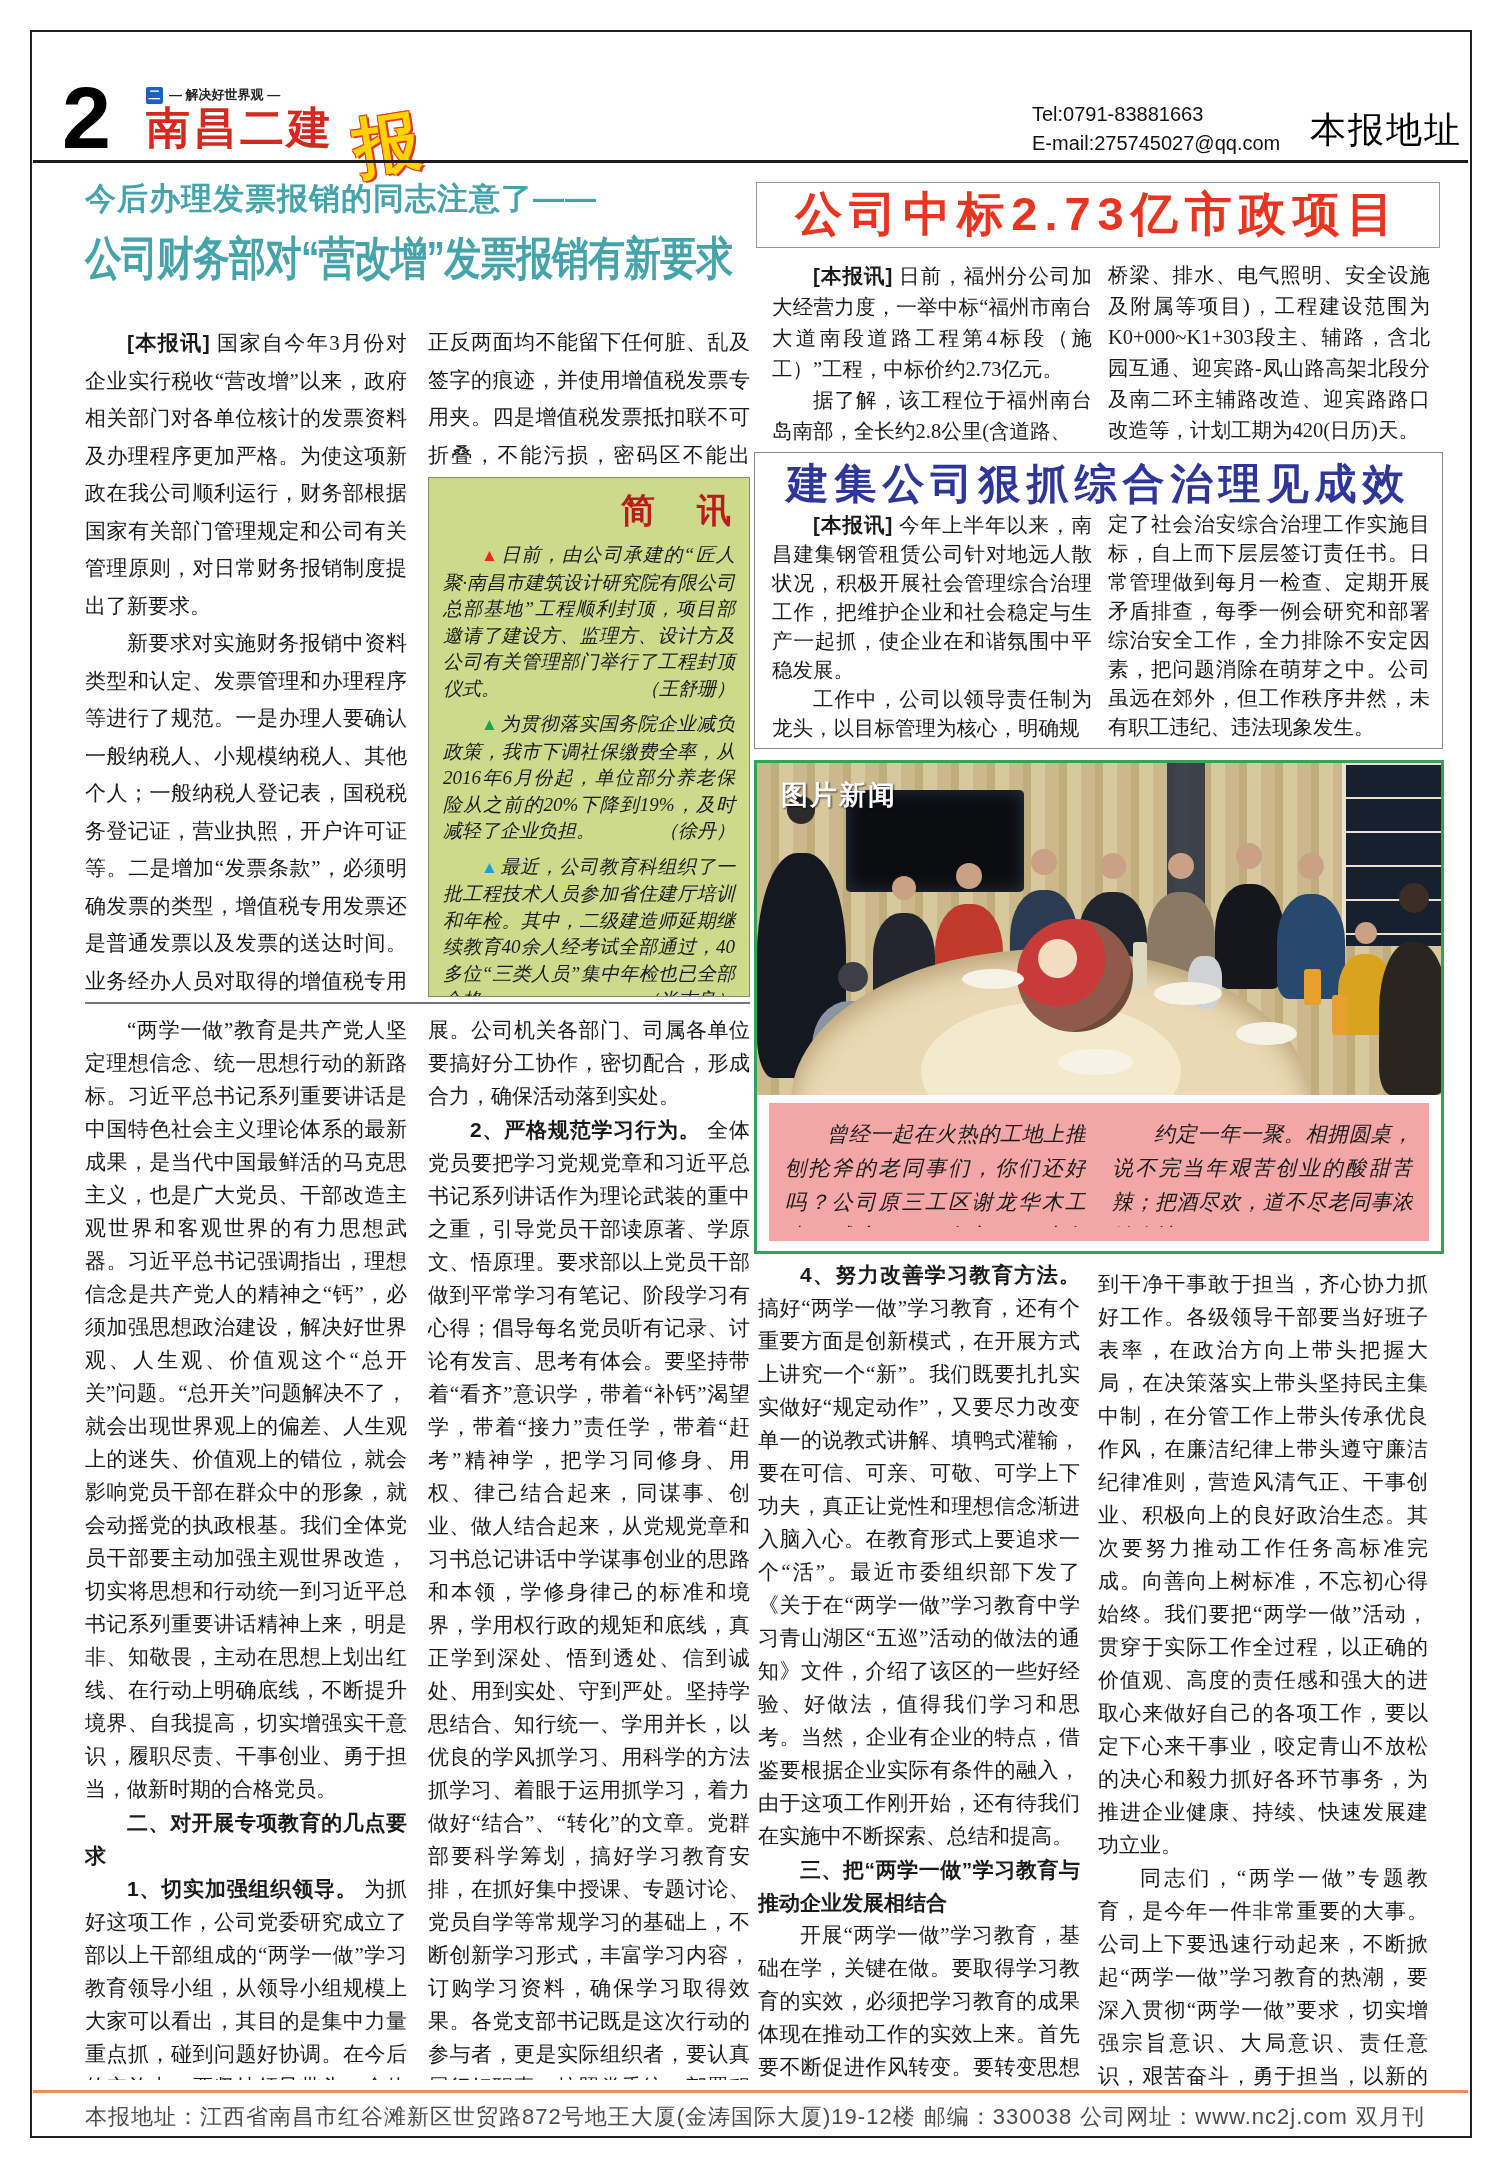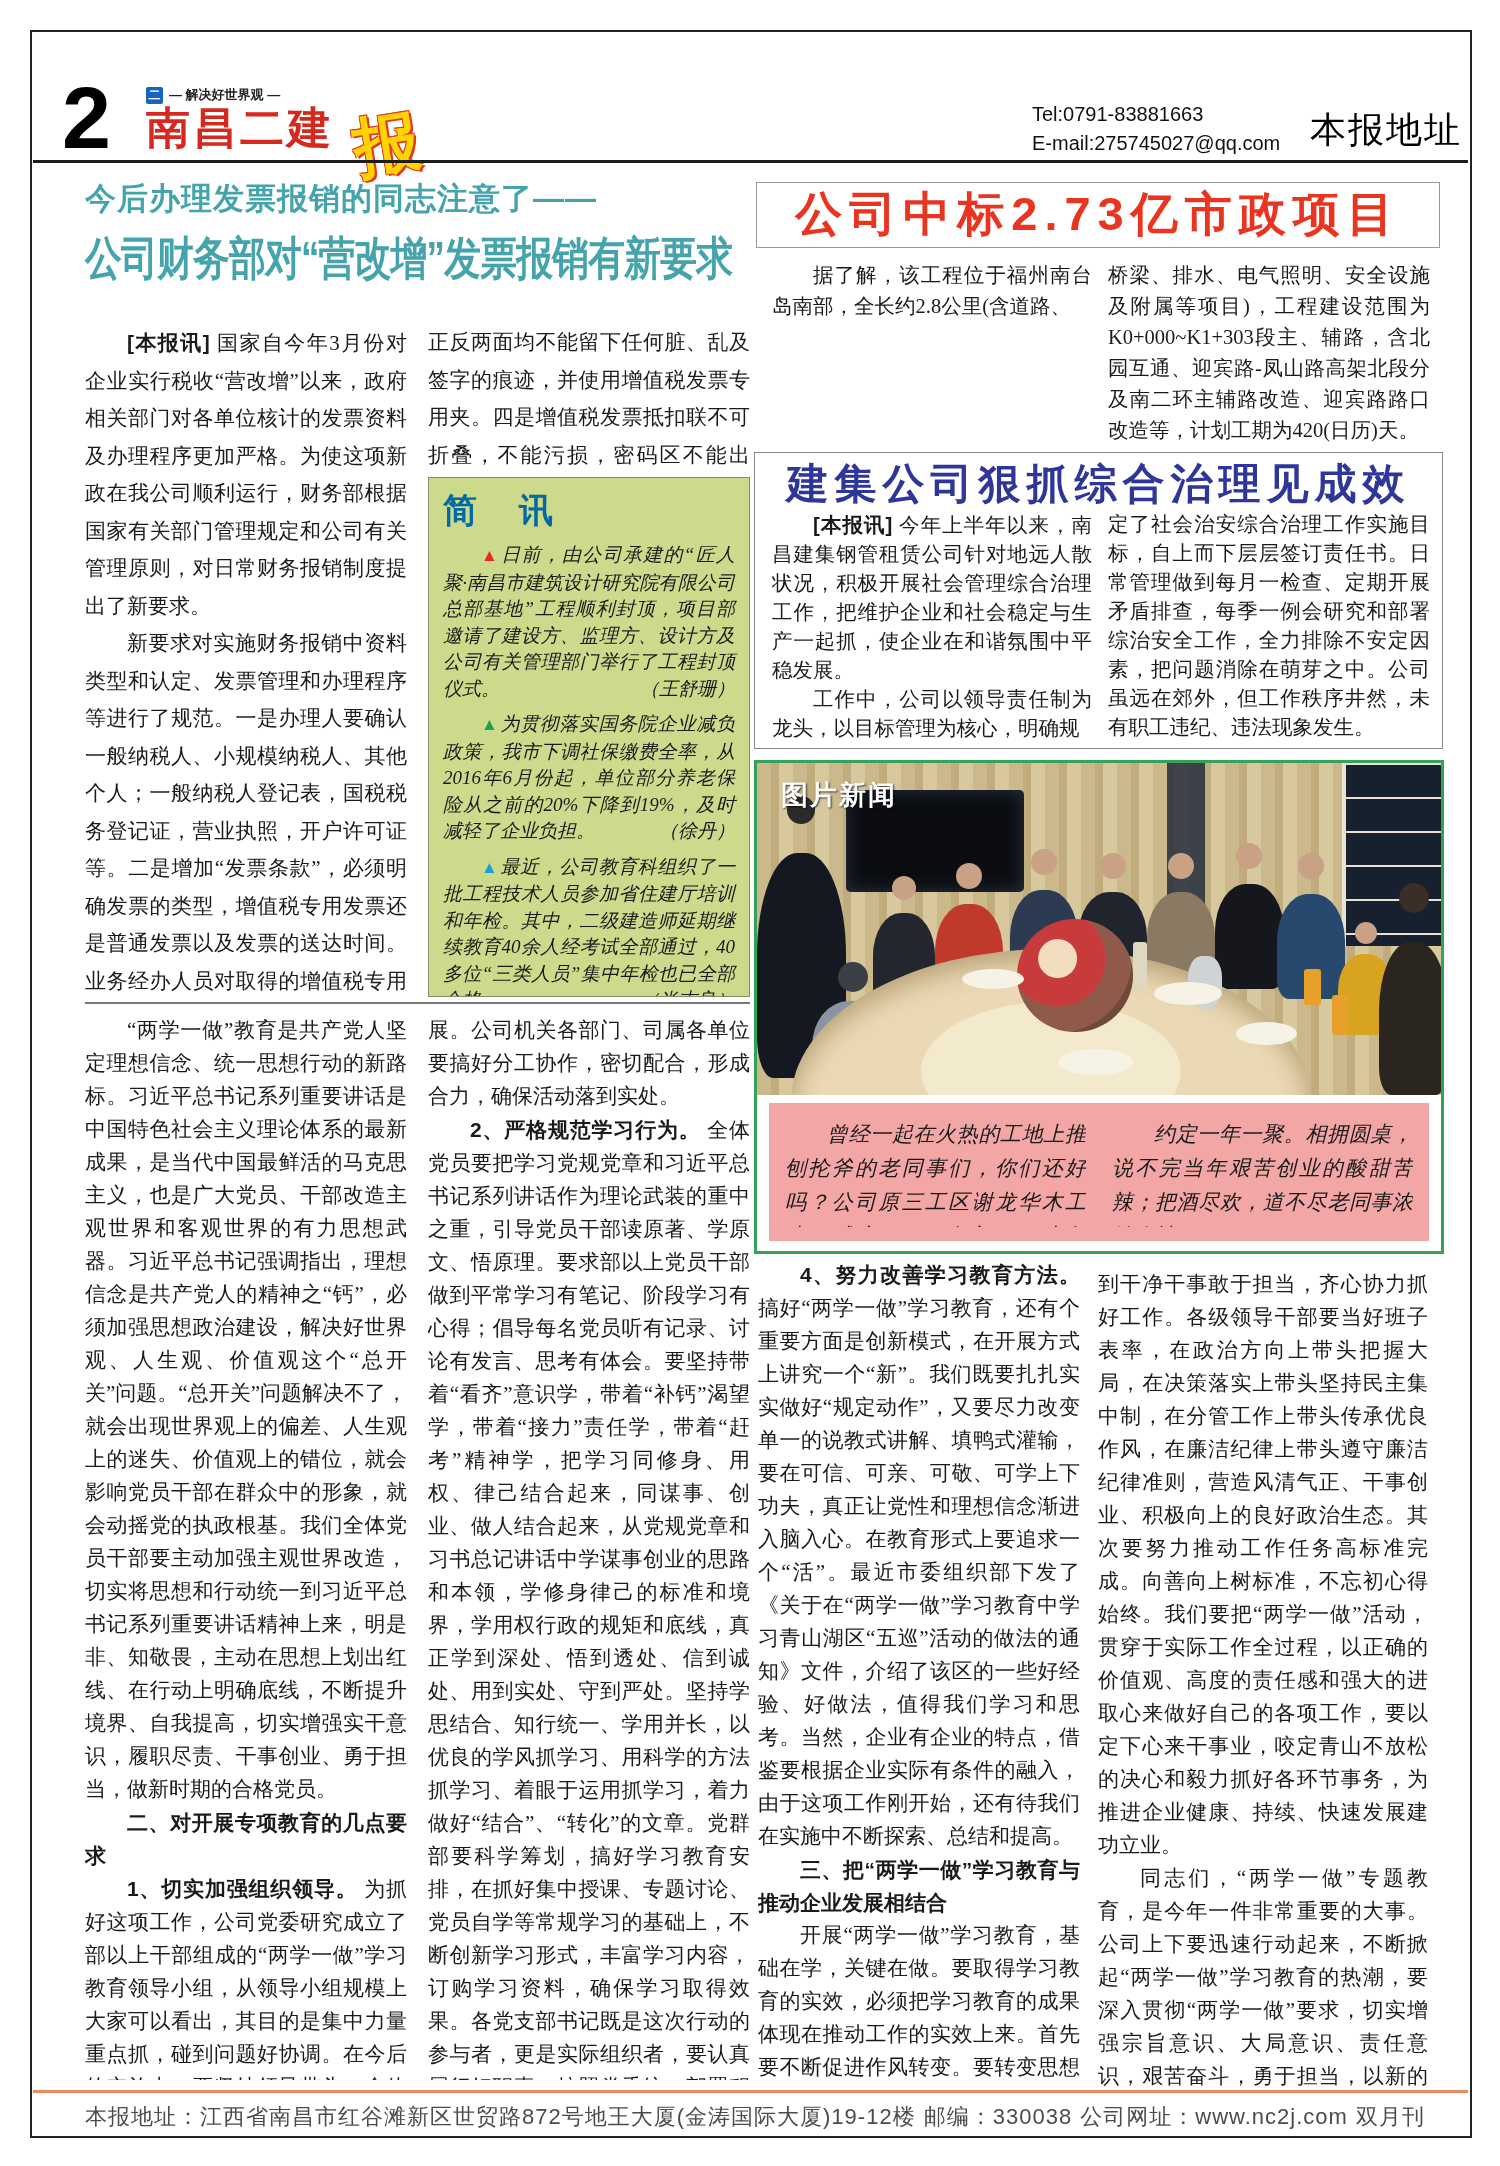--- a/index.html
+++ b/index.html
@@ -39,22 +39,22 @@
           font-size:31px;font-weight:600;color:#45a4ab;letter-spacing:1px;}
   .fin-head{position:absolute;left:85px;top:228px;width:835px;font-family:"Liberation Sans",sans-serif;
             font-size:46px;font-weight:bold;color:#45a4ab;letter-spacing:-1px;white-space:nowrap;
             transform:scaleX(0.80);transform-origin:left top;}
   .fin-col1{left:85px;top:324px;width:322px;height:676px;font-size:21px;line-height:37.5px;}
   .fin-col2{left:428px;top:324px;width:322px;height:152px;font-size:21px;line-height:37.5px;}
 
   
   .briefs{position:absolute;left:428px;top:477px;width:322px;height:520px;background:#cdd98b;
           border:1px solid #8a8a6a;box-sizing:border-box;padding:8px 14px;overflow:hidden;}
-  .briefs-title{text-align:left;font-family:"Liberation Sans",sans-serif;font-weight:bold;
-                font-size:34px;color:#0369a1;margin:2px 0 8px 0;letter-spacing:4px;}
+  .briefs-title{text-align:right;font-family:"Liberation Sans",sans-serif;font-weight:bold;
+                font-size:34px;color:#b91c1c;margin:2px 0 8px 0;letter-spacing:4px;}
   .brief{margin:0 0 9px 0;text-indent:2em;font-size:19px;line-height:26.5px;font-style:italic;
          text-align:justify;}
   .brief .tri{font-style:normal;font-size:17px;margin-right:2px;}
   .brief .author{font-style:italic;}
 
   .left-divider{position:absolute;left:85px;top:1002px;width:665px;height:2px;background:#777;}
 
   
   .cont{font-size:21px;line-height:33px;}
   .c1{left:85px;top:1014px;width:322px;height:1066px;}
@@ -156,20 +156,21 @@
         <p class="brief"><span class="tri" style="color: rgb(30, 157, 219);">▲</span>最近，公司教育科组织了一批工程技术人员参加省住建厅培训和年检。其中，二级建造师延期继续教育40余人经考试全部通过，40多位“三类人员”集中年检也已全部合格。<span class="author">（肖志良）</span></p>
       </div>
   </div>
 
   <div class="left-divider"></div>
 
   <div class="bid-box">
     <div class="bid-head">公司中标2.73亿市政项目</div>
   </div>
   <div class="col bid-col1">
+      <p class="para"><b>[本报讯] </b>日前，福州分公司加大经营力度，一举中标“福州市南台大道南段道路工程第4标段（施工）”工程，中标价约2.73亿元。</p>
       <p class="para">据了解，该工程位于福州南台岛南部，全长约2.8公里(含道路、</p>
     </div>
   <div class="col bid-col2">
       <p class="para noindent">桥梁、排水、电气照明、安全设施及附属等项目)，工程建设范围为K0+000~K1+303段主、辅路，含北园互通、迎宾路-凤山路高架北段分及南二环主辅路改造、迎宾路路口改造等，计划工期为420(日历)天。<span class="author">(张庭庭)</span></p>
     </div>
 
   <div class="gov-box">
     <div class="gov-head">建集公司狠抓综合治理见成效</div>
   </div>
   <div class="col gov-col1">

